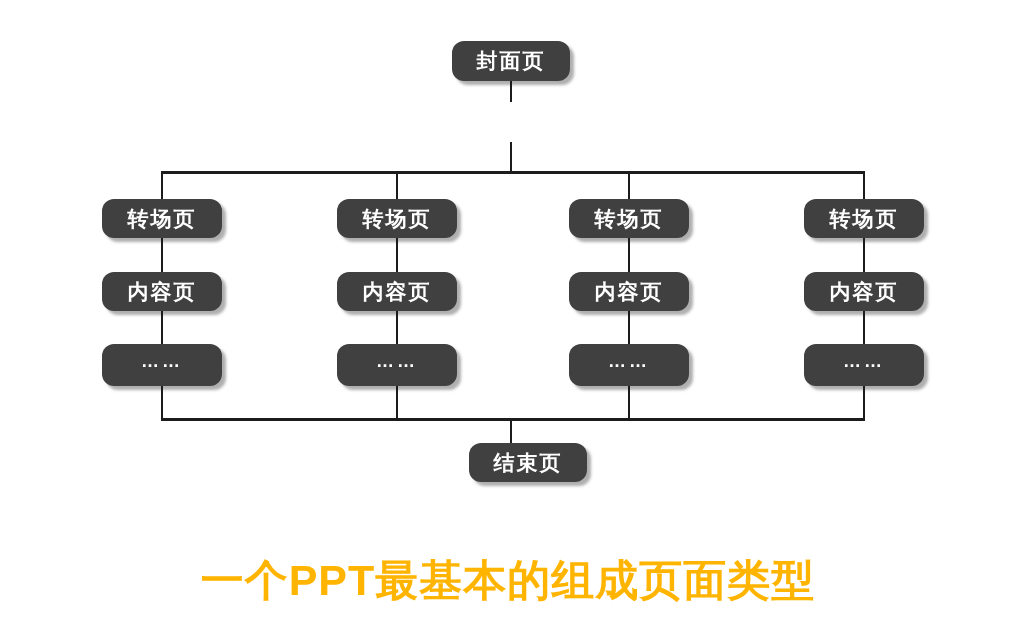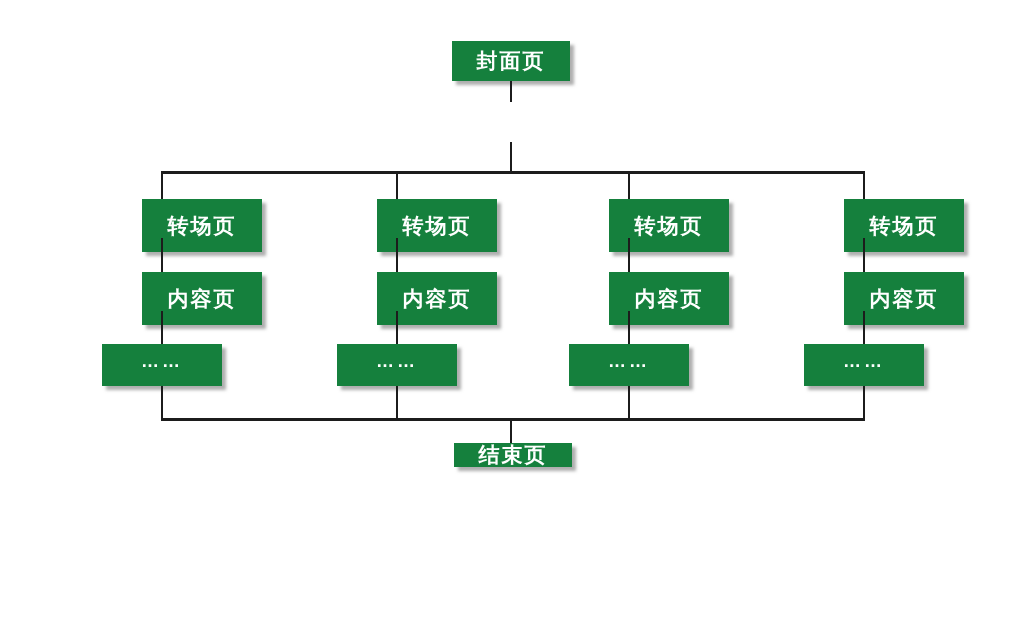--- a/index.html
+++ b/index.html
@@ -6,34 +6,34 @@
   .canvas {
     position: relative;
     width: 1016px;
     height: 637px;
     background: #ffffff;
     font-family: "Liberation Sans", "DejaVu Sans", sans-serif;
     overflow: hidden;
   }
   .node {
     position: absolute;
-    background: #15803d;
+    background: #404040;
     color: #ffffff;
     font-weight: bold;
     font-size: 21px;
     letter-spacing: 2px;
     display: flex;
     align-items: center;
     justify-content: center;
-    border-radius: 0;
+    border-radius: 12px;
     box-shadow: 4px 4px 3px rgba(110,110,110,0.55);
     box-sizing: border-box;
   }
   .node.small-top { width: 118px; height: 40px; }
-  .node.col-box   { width: 120px; height: 53px; margin-left: 40px; }
+  .node.col-box   { width: 120px; height: 39px; }
   .node.dots-box  { width: 120px; height: 42px; font-size: 18px; letter-spacing: 3px; }
   .node.dots-box span { position: relative; top: -4px; }
   .vline {
     position: absolute;
     width: 2px;
     background: #1c1c1c;
   }
   .hline {
     position: absolute;
     height: 3px;
@@ -115,18 +115,19 @@
     <span>内容页</span>
   </div>
   <div class="vline" style="left:863px; top:311px; height:33px;"></div>
   <div class="node dots-box" style="left:804px; top:344px;">
     <span>……</span>
   </div>
   <div class="vline" style="left:863px; top:386px; height:33px;"></div>
 
   <div class="hline" style="left:161px; top:418px; width:704px;"></div>
   <div class="vline" style="left:510px; top:421px; height:22px;"></div>
-  <div class="node small-top" style="left:454px; top:443px; height:24px;">
+  <div class="node small-top" style="left:469px; top:443px; height:39px;">
     <span>结束页</span>
   </div>
 
+  <div class="caption">一个PPT最基本的组成页面类型</div>
 
 </div>
 
 </body></html>

